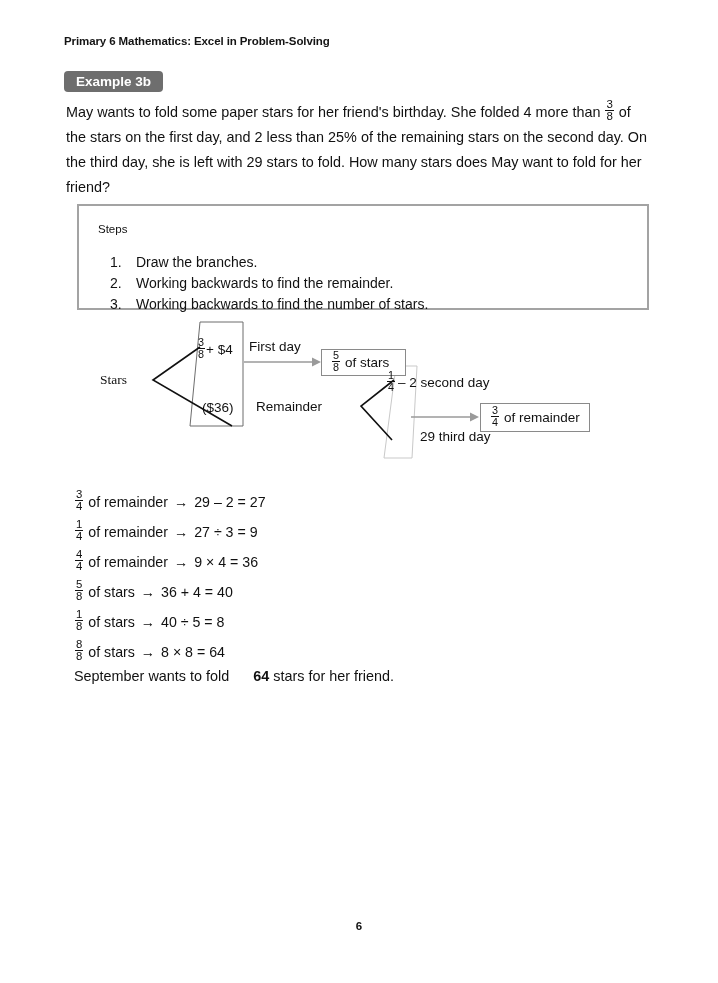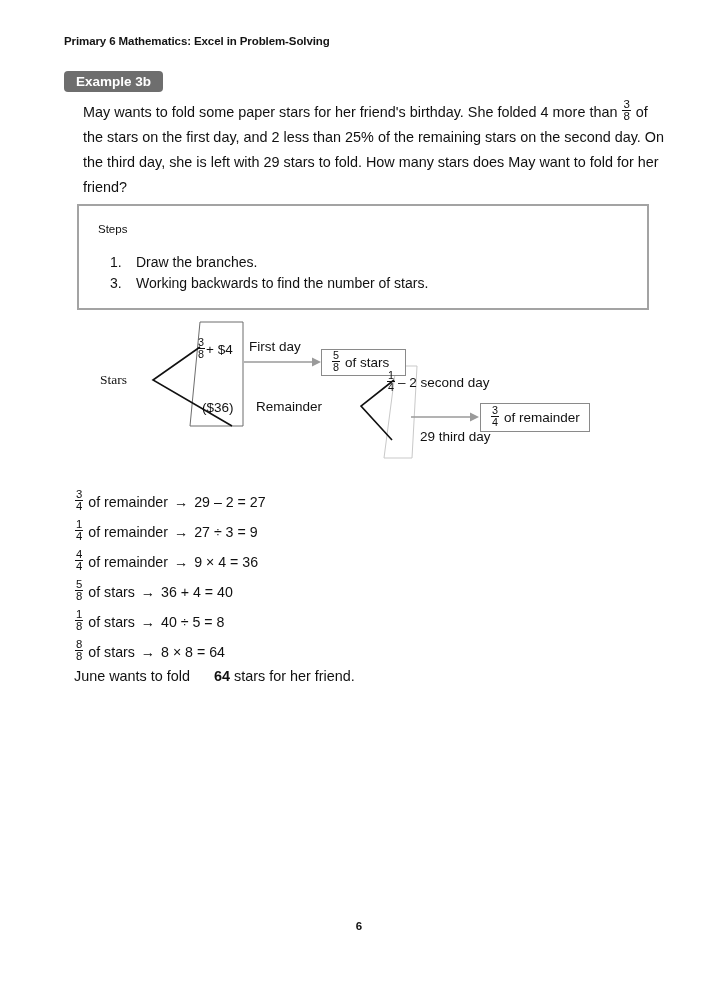--- a/index.html
+++ b/index.html
@@ -45,21 +45,21 @@
     font-size: 13.5px;
     font-weight: bold;
     line-height: 21px;
     white-space: nowrap;
     box-sizing: border-box;
   }
 
   
   .problem {
     position: absolute;
-    left: 83px;
+    left: 66px;
     top: 100px;
     width: 585px;
     font-size: 14.4px;
     line-height: 25px;
     color: #111111;
     text-align: left;
   }
 
   
   .frac {
@@ -182,20 +182,21 @@
   <div class="running-head">Primary 6 Mathematics: Excel in Problem-Solving</div>
 
   <div class="example-badge">Example 3b</div>
 
   <div class="problem"><span>May wants to fold some paper stars for her friend's birthday. She folded 4 more than </span><span class="frac"><span class="num">3</span><span class="den">8</span></span><span> of the stars on the first day, and 2 less than 25% of the remaining stars on the second day. On the third day, she is left with 29 stars to fold. How many stars does May want to fold for her friend?</span></div>
 
   <div class="steps-box">
     <div class="steps-title">Steps</div>
     <ol class="steps-list">
       <li><span class="num">1.</span><span>Draw the branches.</span></li>
+      <li><span class="num">2.</span><span>Working backwards to find the remainder.</span></li>
       <li><span class="num">3.</span><span>Working backwards to find the number of stars.</span></li>
     </ol>
   </div>
 
   <div class="diagram">
 
     <svg width="718" height="145" viewBox="0 0 718 145">
 
       <polygon points="200,4 243,4 243,108 190,108" fill="none" stroke="#6d6d6d" stroke-width="1"></polygon>
 
@@ -250,17 +251,17 @@
 
     <div class="sol-line"><span class="frac"><span class="num">4</span><span class="den">4</span></span><span style="margin-left:4px">of remainder</span><span style="margin:0 6px">→</span><span>9 × 4 = 36</span></div>
 
     <div class="sol-line"><span class="frac"><span class="num">5</span><span class="den">8</span></span><span style="margin-left:4px">of stars</span><span style="margin:0 6px">→</span><span>36 + 4 = 40</span></div>
 
     <div class="sol-line"><span class="frac"><span class="num">1</span><span class="den">8</span></span><span style="margin-left:4px">of stars</span><span style="margin:0 6px">→</span><span>40 ÷ 5 = 8</span></div>
 
     <div class="sol-line"><span class="frac"><span class="num">8</span><span class="den">8</span></span><span style="margin-left:4px">of stars</span><span style="margin:0 6px">→</span><span>8 × 8 = 64</span></div>
   </div>
 
-  <div class="answer"><span>June wants to fold </span><b>64</b><span> stars for her friend.</span></div>
+  <div class="answer"><span>September wants to fold </span><b>64</b><span> stars for her friend.</span></div>
 
   <div class="page-number">6</div>
 
 </div>
 
 </body></html>

